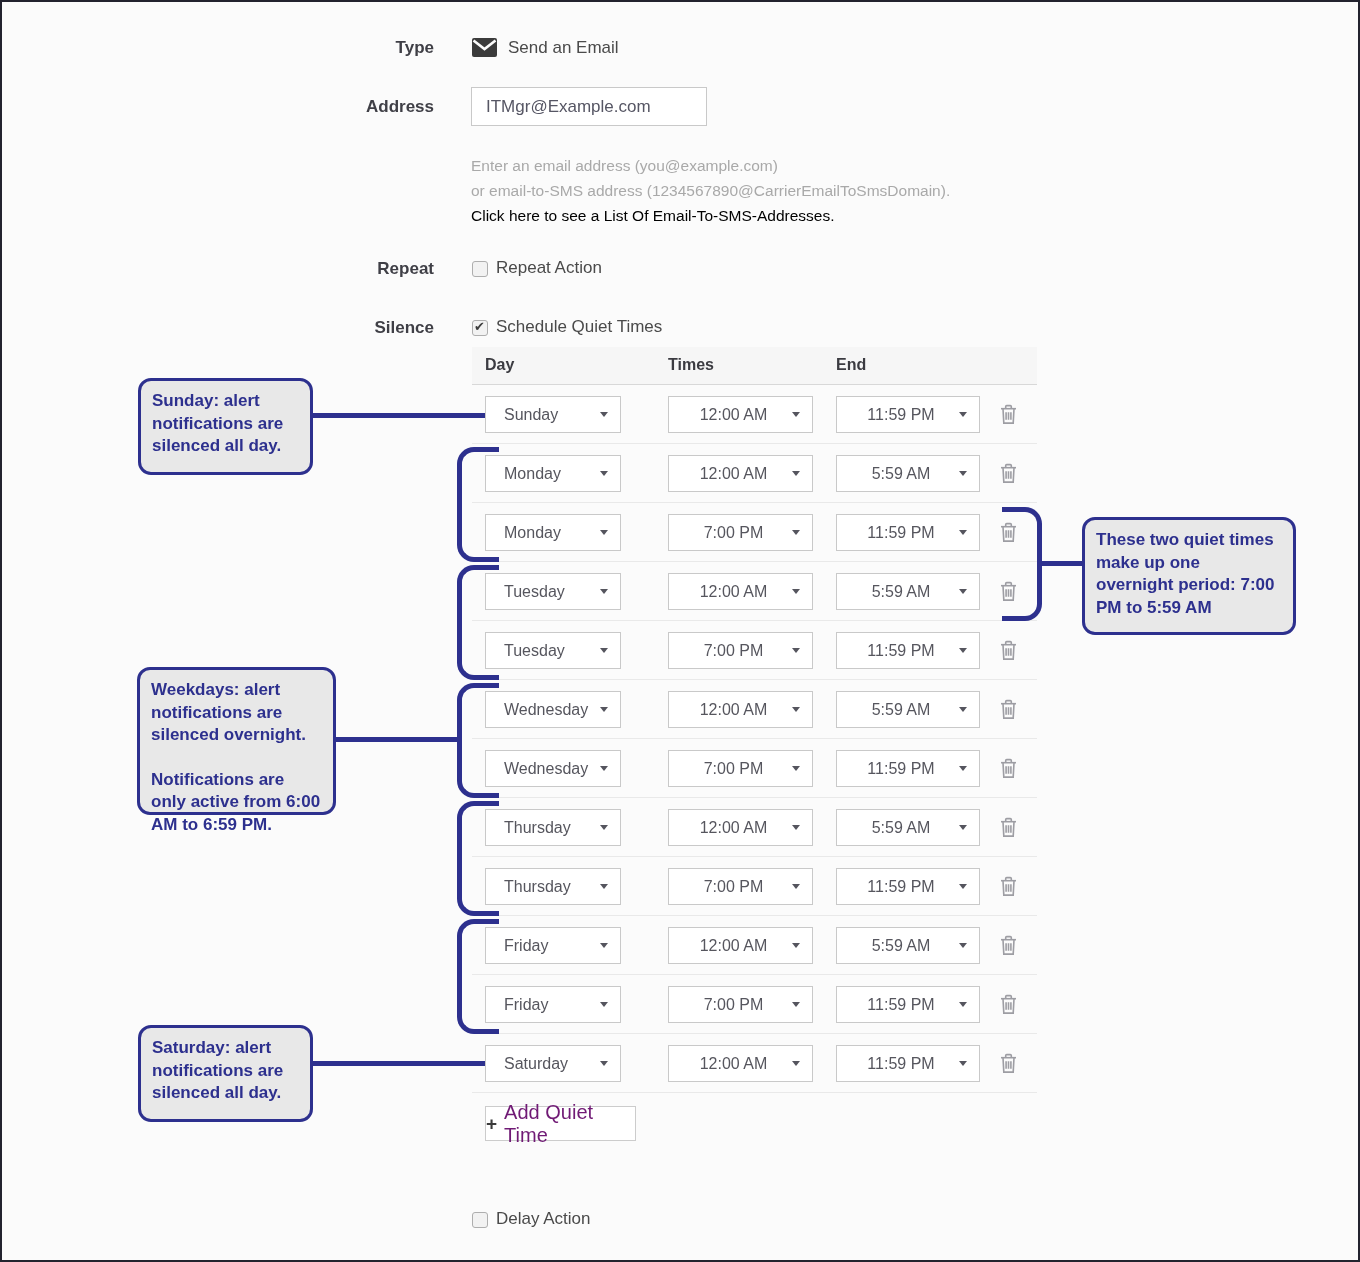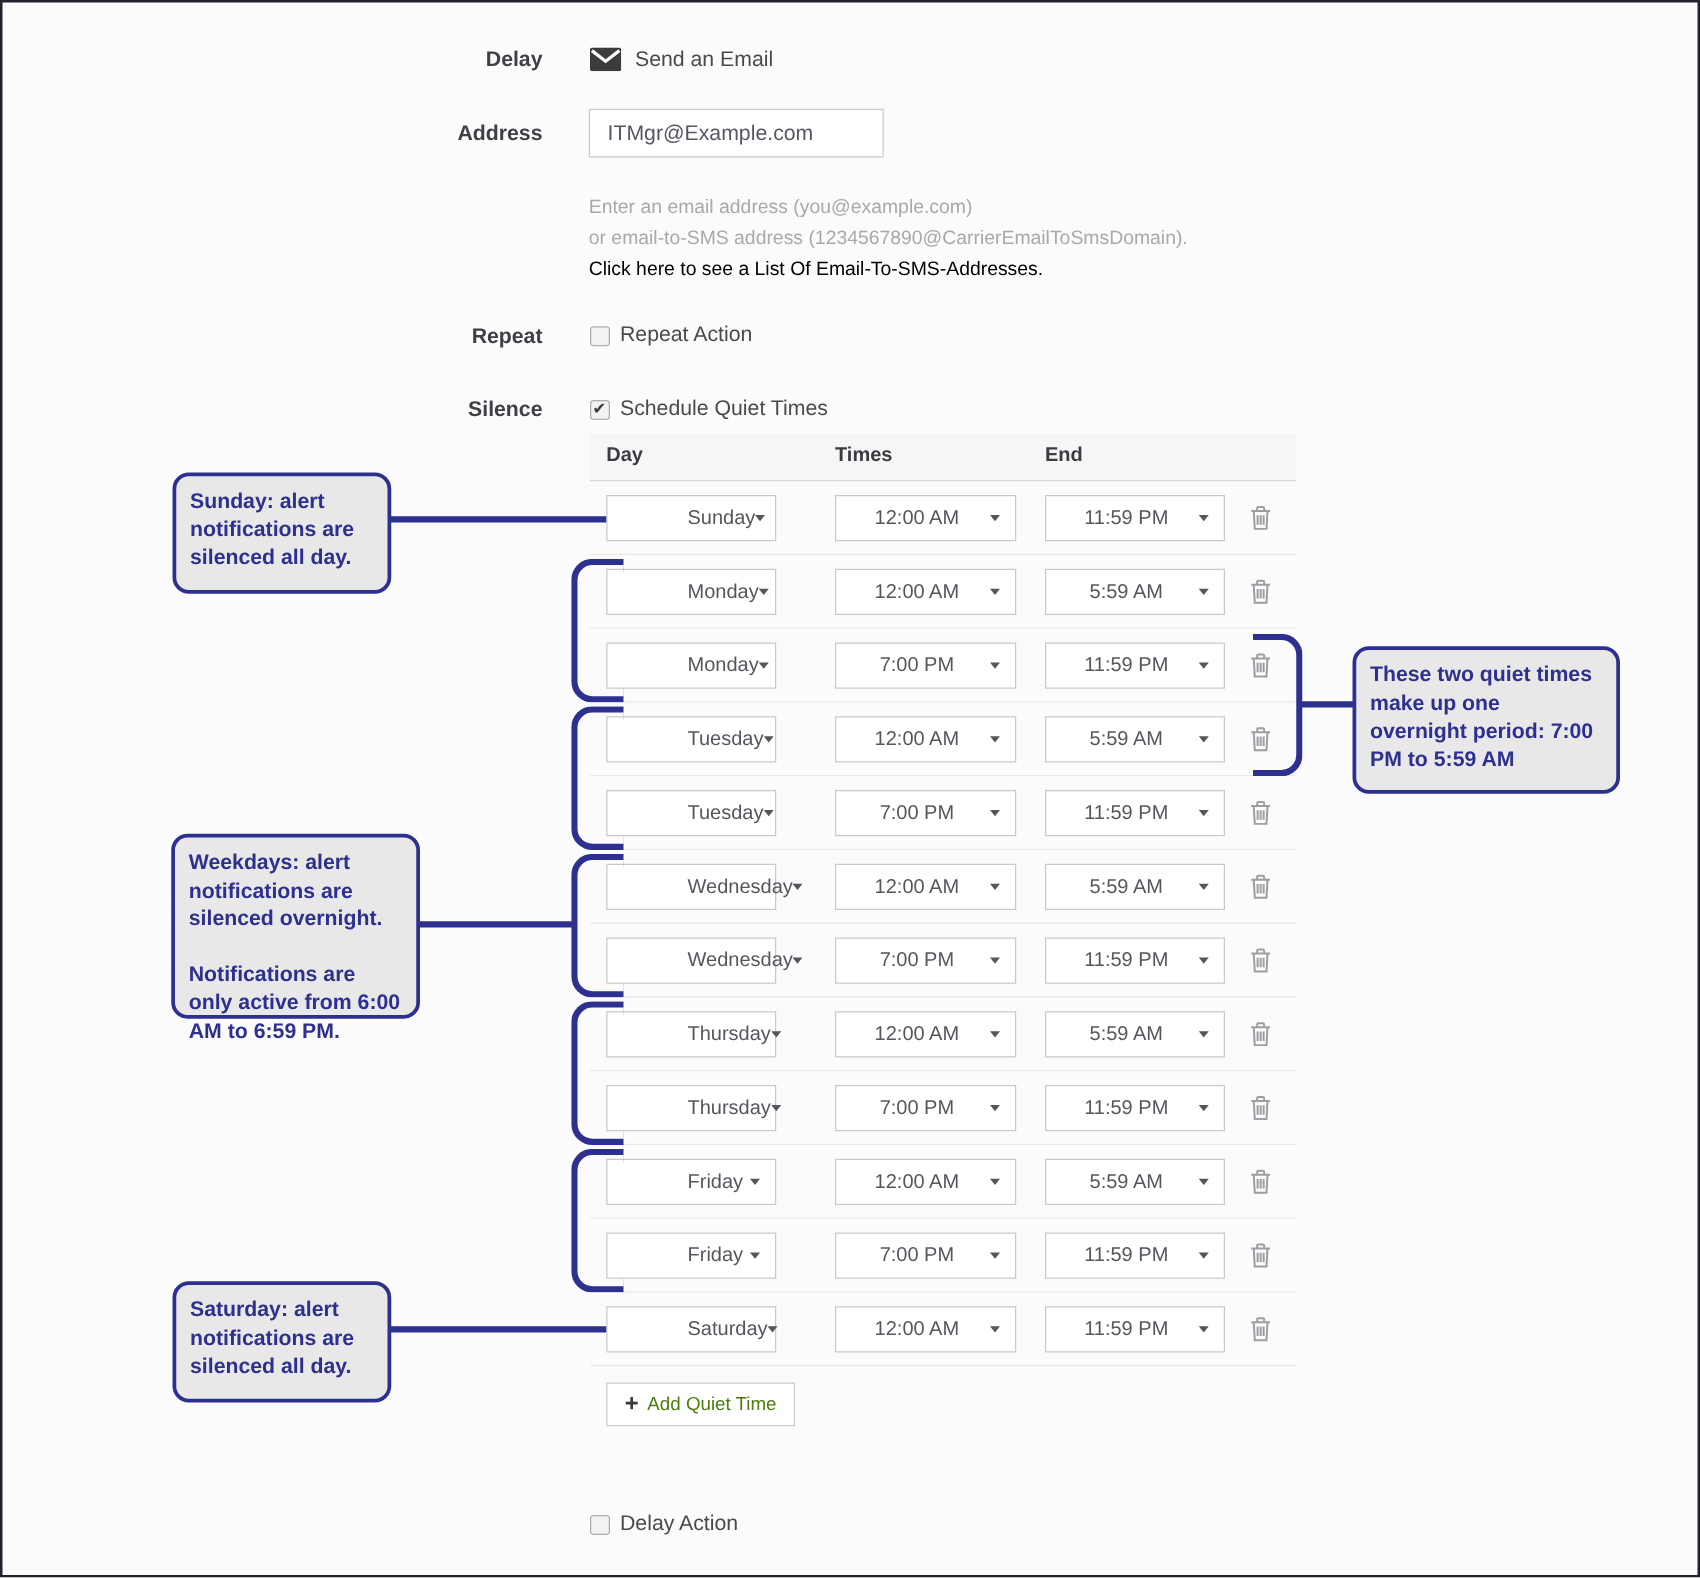--- a/index.html
+++ b/index.html
@@ -34,38 +34,38 @@
   #qt-head {
     height:38px; background:#f6f6f6; border-bottom:1px solid #d8d8d8;
     position:relative; font-size:16px; font-weight:bold; color:#3b3b41;
   }
   #qt-head span { position:absolute; top:9px; }
   .qt-row { position:relative; height:59px; border-bottom:1px solid #e9e9e9; }
   .sel {
     position:absolute; top:11px; height:37px; background:#fff;
     border:1px solid #c9c9c9; display:flex; align-items:center; cursor:pointer;
   }
-  .sel-day   { left:13px;  width:136px;padding-left:46px; }
+  .sel-day   { left:13px;  width:136px; }
   .sel-start { left:196px; width:145px; }
   .sel-end   { left:364px; width:144px; }
   .sel-val { flex:1; font-size:16px; color:#56565e; padding-left:18px; }
   .sel-start .sel-val, .sel-end .sel-val { text-align:center; padding-left:6px; }
   .caret {
     width:0; height:0; margin-right:12px;
     border-left:4.5px solid transparent; border-right:4.5px solid transparent;
     border-top:5.5px solid #55555e;
   }
   .trash { position:absolute; left:528px; top:19px; cursor:pointer; line-height:0; }
   #add-btn {
     position:relative; margin:13px 0 0 13px; width:151px; height:35px;
     background:#fff; border:1px solid #ccc; display:flex; align-items:center;
     justify-content:center; gap:7px; cursor:pointer;
   }
   #add-btn .plus { font-size:19px; font-weight:bold; color:#3a3a3a; line-height:1; }
-  #add-btn .lbl  { font-size:15px; color:#4d7c0f; }
+  #add-btn .lbl  { font-size:20px; color:#701a75; }
   
   .callout {
     position:absolute; background:#e8e8e8; border:3px solid #2d308e;
     border-radius:13px; color:#2d308e; font-weight:bold; font-size:17px;
     line-height:22.5px; padding:9px 11px;margin-top:10px;
   }
   .hline { position:absolute; height:5px; background:#2d308e; }
   .bracket-l {
     position:absolute; left:455px; width:42px; height:115px;
     border:5px solid #2d308e; border-right:none; border-radius:17px 0 0 17px;
@@ -73,21 +73,21 @@
   .bracket-r {
     position:absolute; left:1000px; width:40px; height:114px; top:505px;
     border:5px solid #2d308e; border-left:none; border-radius:0 17px 17px 0;
   }
 </style>
 </head>
 <body>
 
 <div id="page">
 
-  <div class="field-label" style="top:36px">Delay</div>
+  <div class="field-label" style="top:36px">Type</div>
   <span style="position:absolute;left:470px;top:36px;line-height:0">
     <svg width="25" height="19" viewBox="0 0 25 19">
         <rect width="25" height="19" rx="2" fill="#3b3b3b"></rect>
         <path d="M1.5 2.5 L12.5 11 L23.5 2.5" stroke="#fbfbfb" stroke-width="2.6" fill="none"></path>
       </svg>
   </span>
   <div class="plain-text" style="left:506px;top:36px">Send an Email</div>
 
   <div class="field-label" style="top:95px">Address</div>
   <input id="address-input" type="text" value="ITMgr@Example.com" style="">

